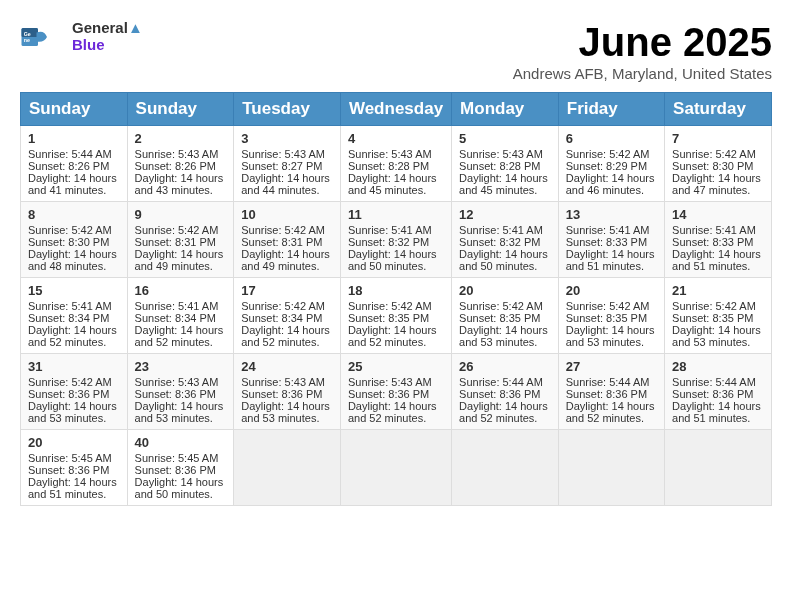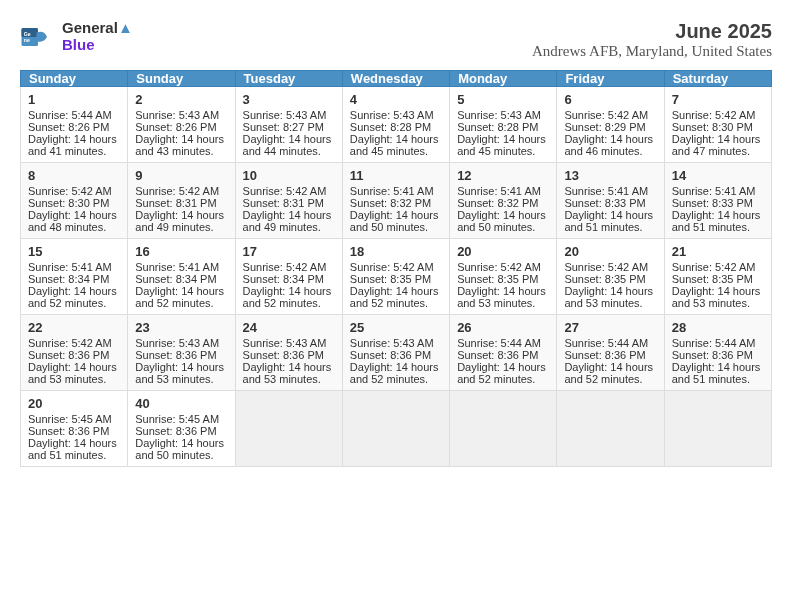--- a/index.html
+++ b/index.html
@@ -12,50 +12,49 @@
     }
     .header {
       display: flex;
       justify-content: space-between;
       align-items: flex-start;
       margin-bottom: 10px;
     }
     .logo {
       display: flex;
       align-items: center;
-      gap: 12px;
+      gap: 22px;
     }
     .logo-icon {
       width: 30px;
       height: 30px;
     }
     .title-block {
       text-align: right;
     }
     .month-title {
-      font-size: 20px;
+      font-size: 40px;
       font-weight: bold;
-      color: #404040;
+      color: #000000;
     }
     .location {
       font-size: 15px;
       color: #555;
-      font-family: Liberation Serif, serif;
     }
     .calendar {
       width: 100%;
       border-collapse: collapse;
       border: 1px solid #ccc;
     }
     .calendar th {
       background-color: #4a90c4;
       color: #fff;
       text-align: left;
-      padding: 0 8px;
-      font-size: 13px;
+      padding: 6px 8px;
+      font-size: 17px;
       border: 1px solid #3a7fb5;
     }
     .calendar td {
       vertical-align: top;
       padding: 5px 7px;
       font-size: 11px;
       color: #333;
       border: 1px solid #ddd;
       width: calc(100% / 7);
       min-height: 80px;
@@ -239,21 +238,21 @@
         </td>
         <td>
           <span class="day-num">21</span>
           <div>Sunrise: 5:42 AM</div>
           <div>Sunset: 8:35 PM</div>
           <div>Daylight: 14 hours and 53 minutes.</div>
         </td>
       </tr>
       <tr>
         <td>
-          <span class="day-num">22</span>
+          <span class="day-num">31</span>
           <div>Sunrise: 5:42 AM</div>
           <div>Sunset: 8:36 PM</div>
           <div>Daylight: 14 hours and 53 minutes.</div>
         </td>
         <td>
           <span class="day-num">23</span>
           <div>Sunrise: 5:43 AM</div>
           <div>Sunset: 8:36 PM</div>
           <div>Daylight: 14 hours and 53 minutes.</div>
         </td>

